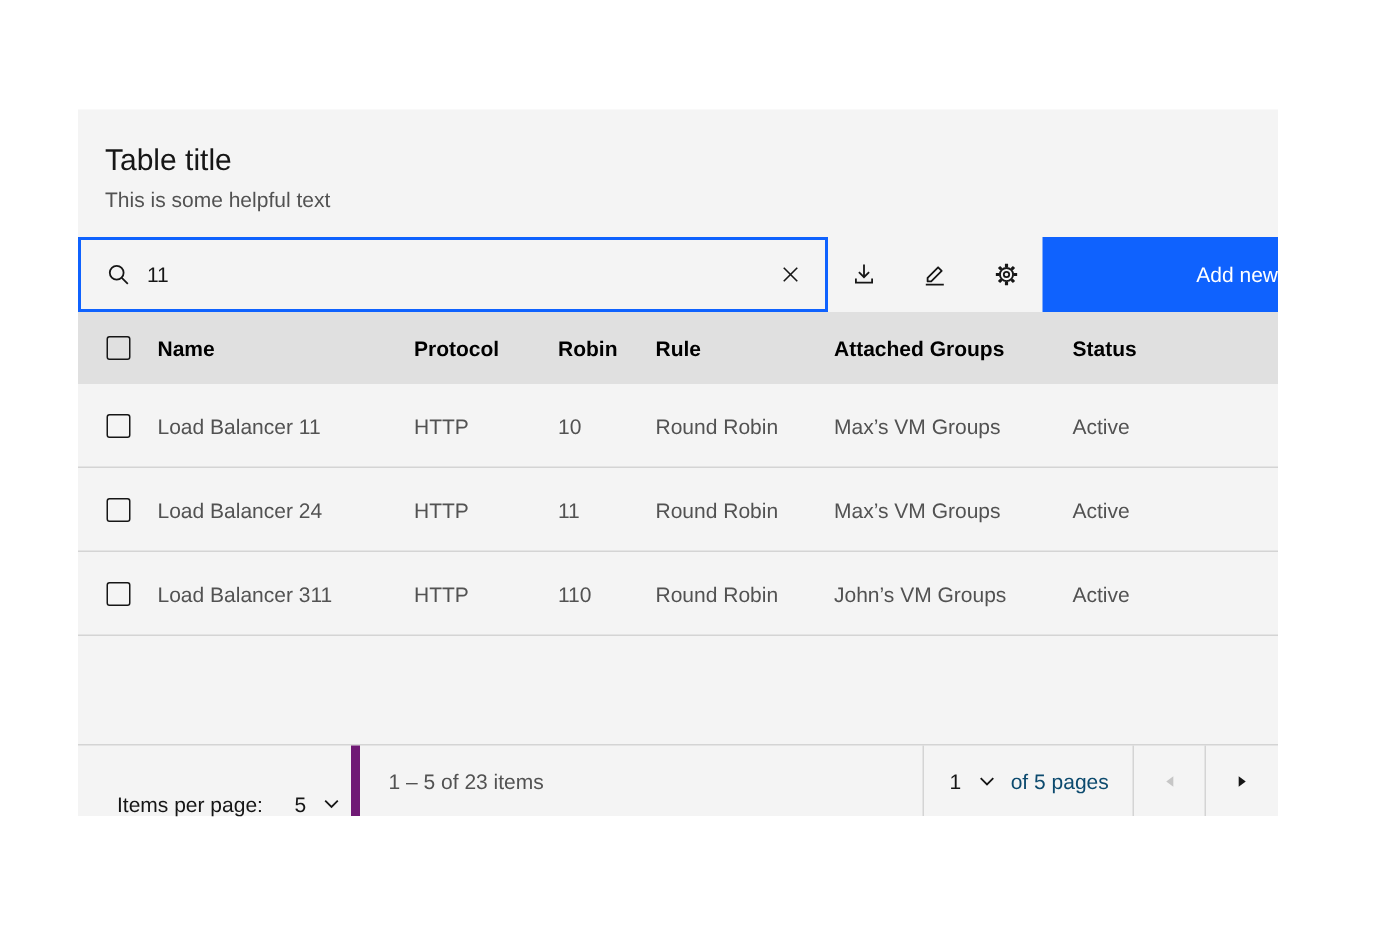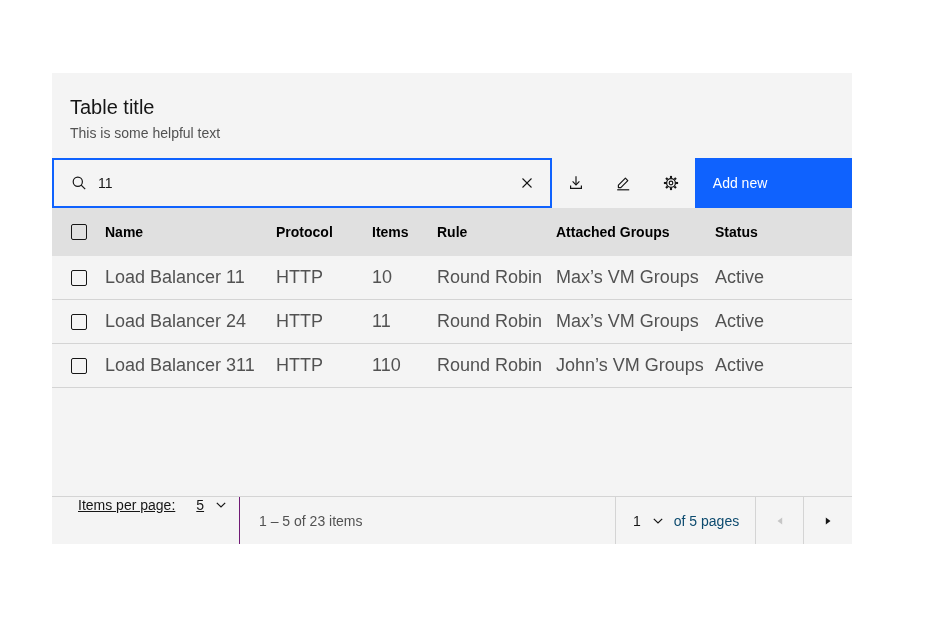--- a/index.html
+++ b/index.html
@@ -38,47 +38,47 @@
   }
   .toolbar-icons { flex: 1; display: flex; }
   .icon-btn {
     width: 47.6px; border: none; background: transparent; cursor: pointer;
     display: flex; align-items: center; justify-content: center;
   }
   .add-btn {
     width: 163px; border: none; cursor: pointer;
     background: #0f62fe; color: #ffffff;
     font-family: "Liberation Sans", sans-serif; font-size: 14px;
-    text-align: left; padding-left: 18px;
+    text-align: right; padding-left: 18px;
   }
 
   
   .thead { height: 48px; background: #e0e0e0; display: flex; align-items: center; font-weight: 700; font-size: 14px; color: #000000; }
-  .trow  { height: 44px; display: flex; align-items: center; font-size: 18px; color: #525252; border-bottom: 1px solid #d4d4d4; background: #f4f4f4; }
+  .trow  { height: 56px; display: flex; align-items: center; font-size: 14px; color: #525252; border-bottom: 1px solid #d4d4d4; background: #f4f4f4; }
   .col-sel      { width: 53px;  padding-left: 19px; display: flex; align-items: center; }
   .col-name     { width: 171px; }
   .col-protocol { width: 96px; }
   .col-port     { width: 65px; }
   .col-rule     { width: 119px; }
   .col-attached { width: 159px; }
   .col-status   { width: 137px; }
 
   .checkbox {
     width: 16px; height: 16px; border: 1px solid #161616; border-radius: 2px;
     background: transparent; display: inline-block; cursor: pointer;
   }
 
   .table-filler { flex: 1; }
 
   
   .pagination {
     height: 48px; border-top: 1px solid #d4d4d4;
     display: flex; align-items: stretch; font-size: 14px; color: #161616;
   }
-  .pg-left  { width: 188px; border-right: 1px solid #701a75; display: flex; align-items: flex-start; padding-left: 26px; text-decoration: underline; }
+  .pg-left  { width: 188px; border-right: 6px solid #701a75; display: flex; align-items: flex-end; padding-left: 26px; }
   .pg-left .pg-value { margin-left: 21px; }
   .pg-left svg, .pg-page svg { margin-left: 12px; }
   .pg-range { width: 376px; border-right: 1px solid #d4d4d4; display: flex; align-items: center; padding-left: 19px; color: #525252; }
   .pg-page  { width: 140px; border-right: 1px solid #d4d4d4; display: flex; align-items: center; padding-left: 17px; }
   .pg-page .pg-pages-text { margin-left: 11px; color: #0c4a6e; }
   .pg-nav {
     width: 48px; border: none; background: transparent; cursor: pointer;
     display: flex; align-items: center; justify-content: center;
   }
   .pg-prev { border-right: 1px solid #d4d4d4; }
@@ -143,21 +143,21 @@
 
     <button class="add-btn">Add new</button>
   </div>
 
   <div class="thead">
     <div class="col-sel">
       <span class="checkbox"></span>
     </div>
     <div class="col-name">Name</div>
     <div class="col-protocol">Protocol</div>
-    <div class="col-port">Items</div>
+    <div class="col-port">Robin</div>
     <div class="col-rule">Rule</div>
     <div class="col-attached">Attached Groups</div>
     <div class="col-status">Status</div>
   </div>
 
   <div class="trow">
     <div class="col-sel">
       <span class="checkbox"></span>
     </div>
     <div class="col-name">Load Balancer 11</div>

